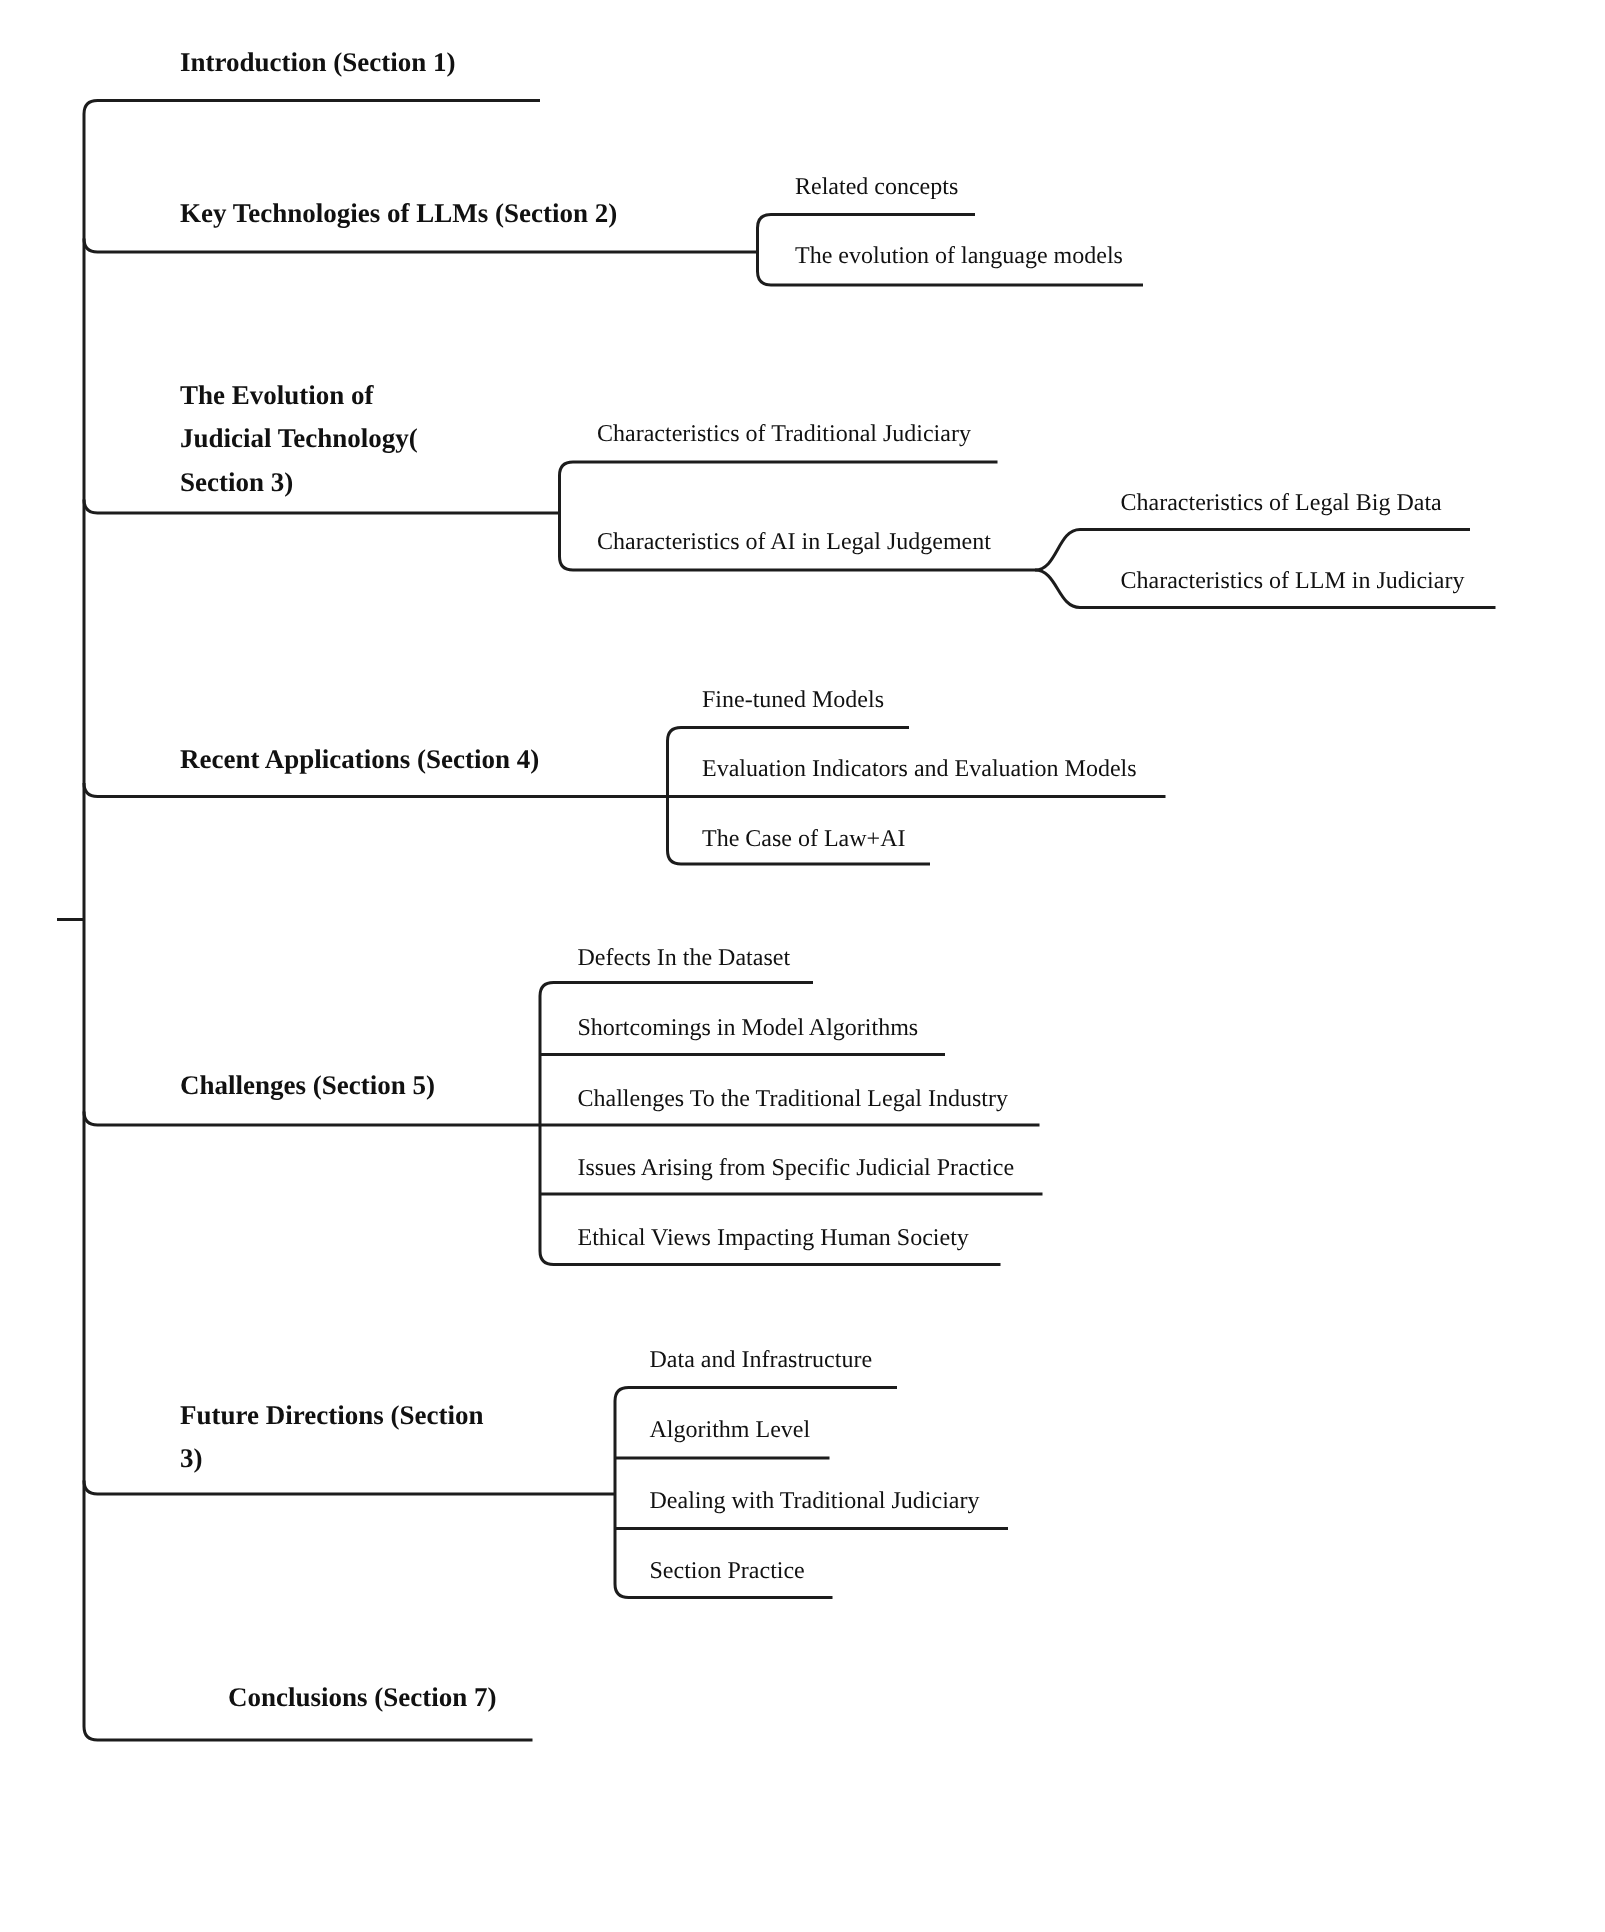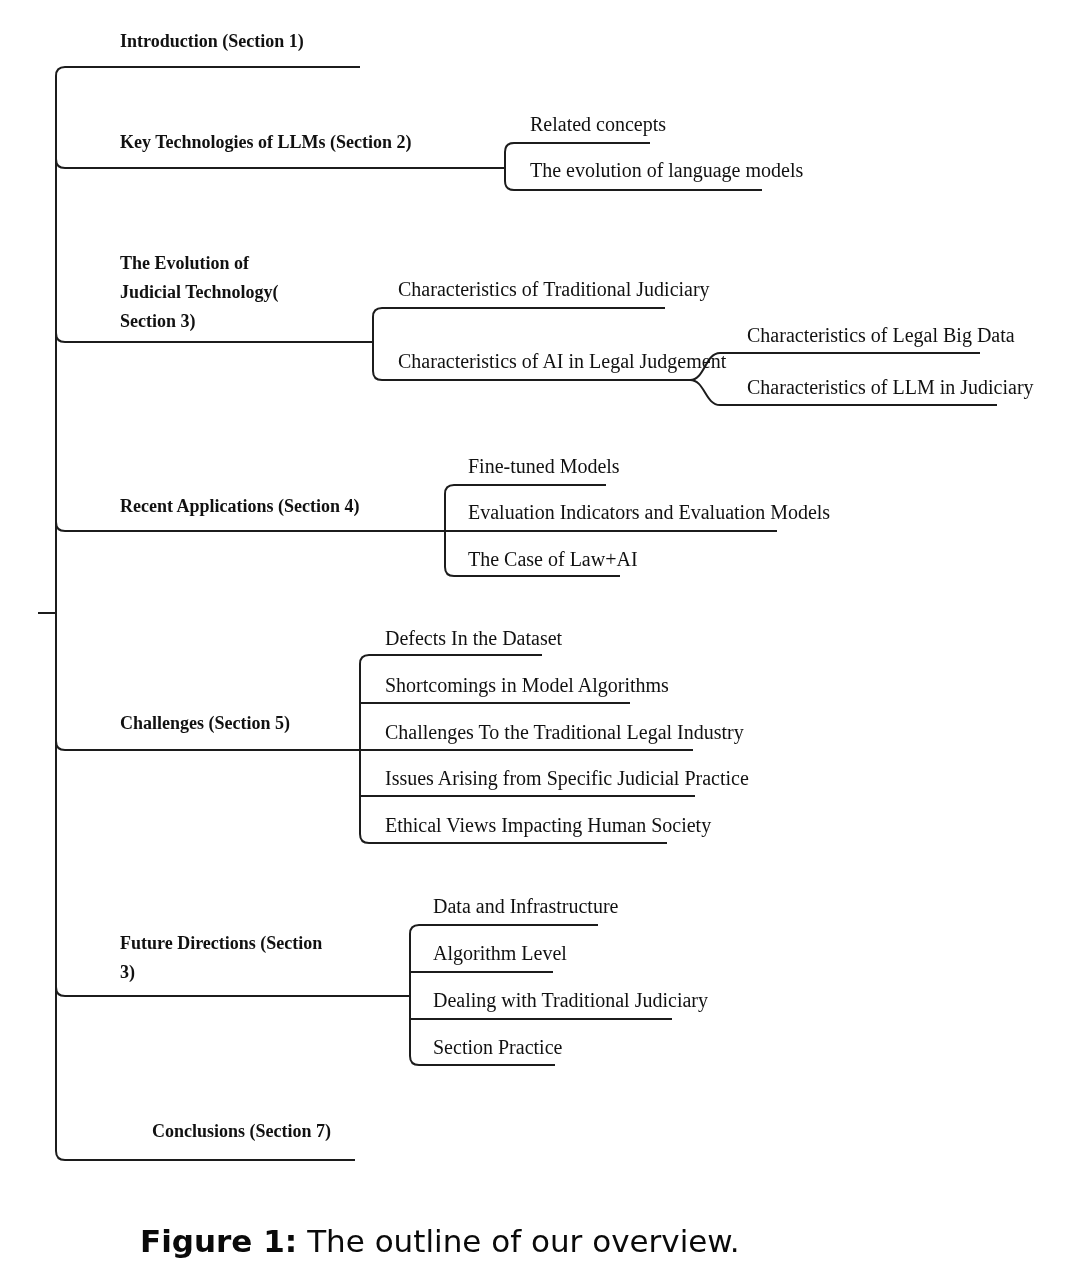--- a/index.html
+++ b/index.html
@@ -28,21 +28,21 @@
   }
   .section-title {
     font-size: 18px;
     font-weight: bold;
     line-height: 22px;
   }
   .section-title.multi {
     line-height: 29px;
   }
   .child-label {
-    font-size: 20px;
+    font-size: 16px;
     line-height: 17px;
     font-weight: normal;
   }
   .caption {
     position: absolute;
     left: 140px;
     top: 1222px;
     font-family: "DejaVu Sans", "Liberation Sans", sans-serif;
     font-size: 31px;
     line-height: 38px;
@@ -117,17 +117,14 @@
   <div class="lbl child-label" style="left:385px; top:677px;">Shortcomings in Model Algorithms</div>
   <div class="lbl child-label" style="left:385px; top:724px;">Challenges To the Traditional Legal Industry</div>
   <div class="lbl child-label" style="left:385px; top:770px;">Issues Arising from Specific Judicial Practice</div>
   <div class="lbl child-label" style="left:385px; top:817px;">Ethical Views Impacting Human Society</div>
 
   <div class="lbl child-label" style="left:433px; top:898px;">Data and Infrastructure</div>
   <div class="lbl child-label" style="left:433px; top:945px;">Algorithm Level</div>
   <div class="lbl child-label" style="left:433px; top:992px;font-family:Liberation Serif, serif;">Dealing with Traditional Judiciary</div>
   <div class="lbl child-label" style="left:433px; top:1039px;">Section Practice</div>
 
-  <div class="caption">
-    <span class="cap-label">Figure 1:</span><span>The outline of our overview.</span>
-  </div>
 
 </div>
 
 </body></html>

